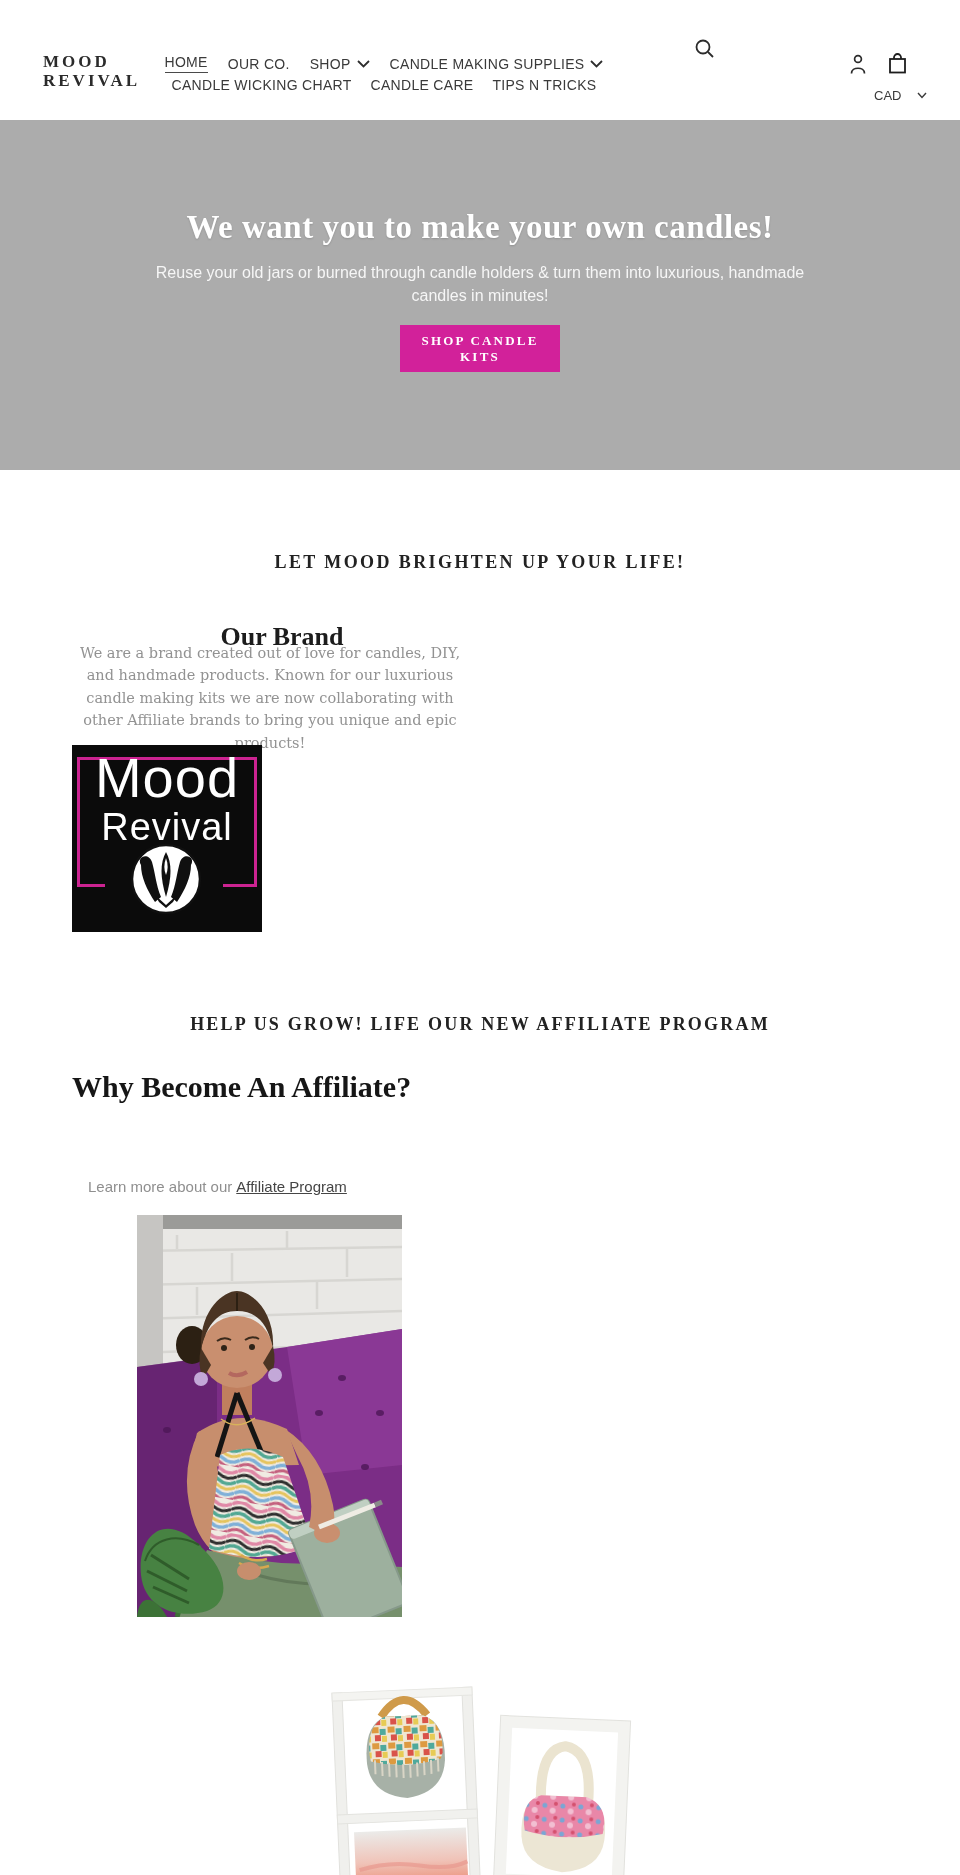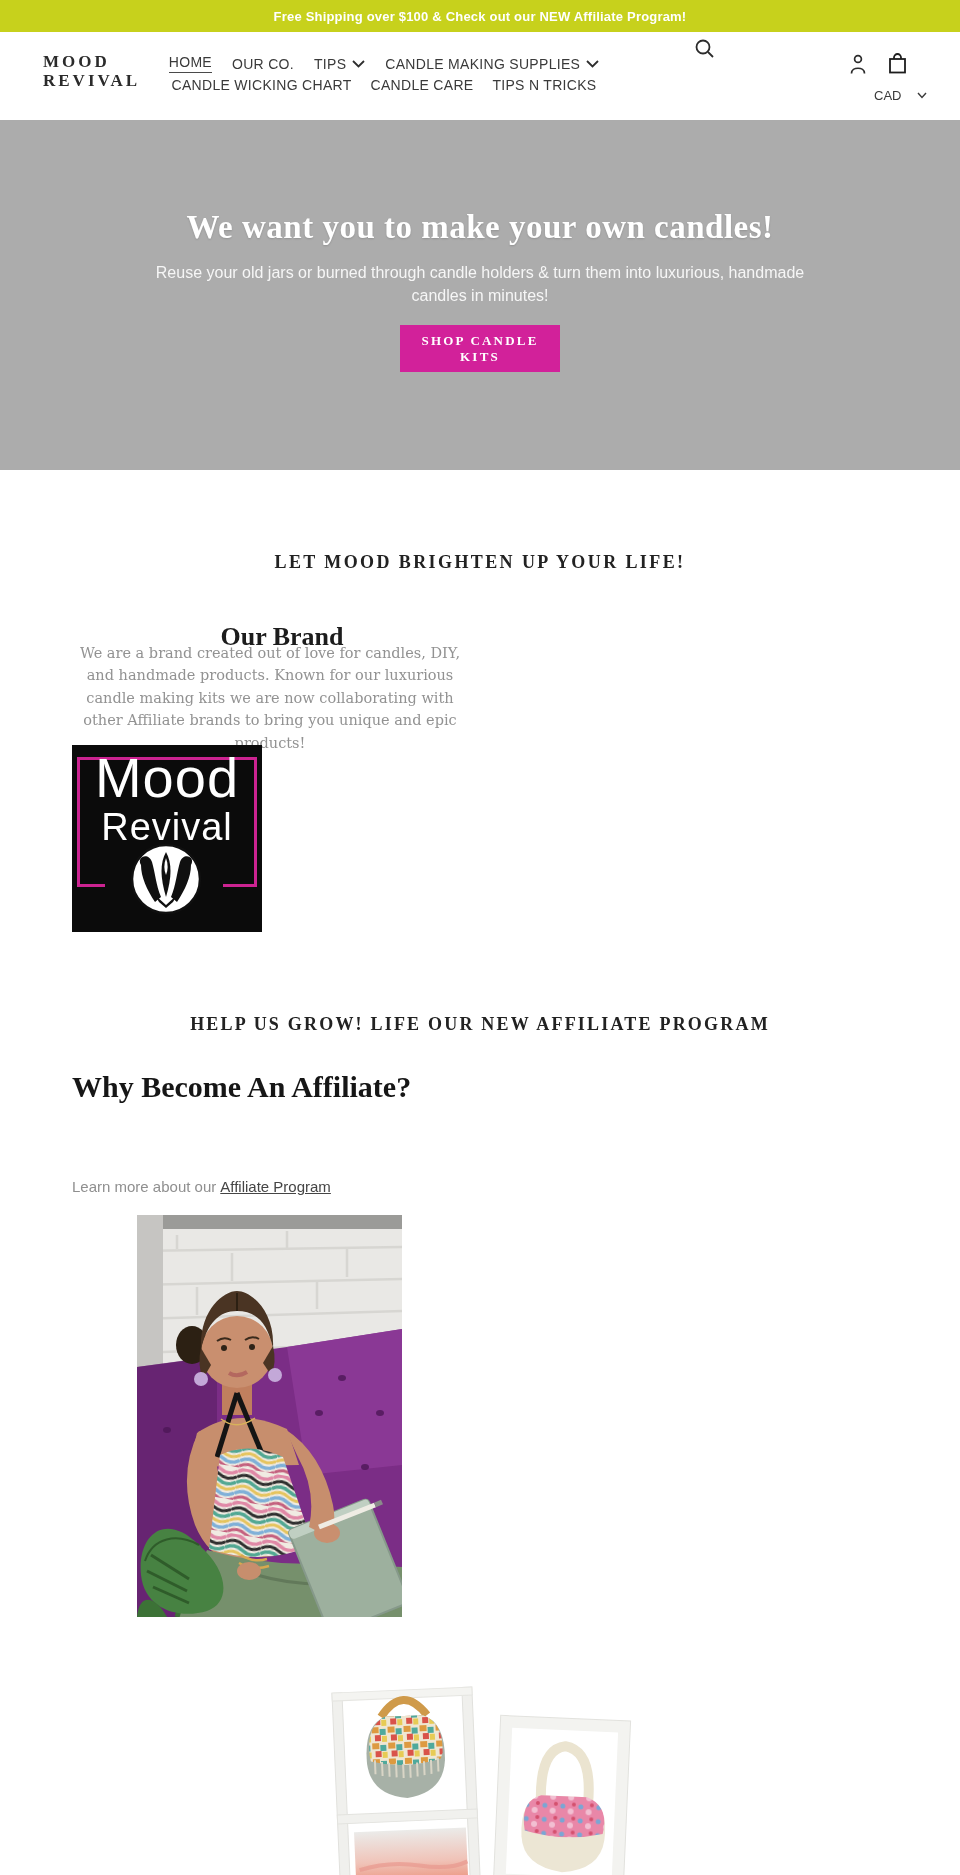--- a/index.html
+++ b/index.html
@@ -61,51 +61,48 @@
     font-family:"Liberation Sans",sans-serif;font-weight:200;font-size:38px;line-height:40px;letter-spacing:1px;}
   .blg-emblem{position:absolute;left:56px;top:96px;}
 
   
   .aff-h{left:0;top:1014px;width:960px;text-align:center;color:#222;
     font-family:"Liberation Serif","DejaVu Serif",serif;font-weight:600;
     font-size:18px;letter-spacing:2.2px;}
   .aff-sub{left:72px;top:1070px;color:#161616;
     font-family:"Liberation Serif","DejaVu Serif",serif;font-weight:bold;font-size:30px;}
   .aff-points{left:72px;top:1109px;color:#8f8f8f;font-size:15px;line-height:19px;}
-  .aff-learn{left:72px;top:1178px;color:#8f8f8f;font-size:15px;}
+  .aff-learn{left:88px;top:1178px;color:#8f8f8f;font-size:15px;}
   .aff-learn a{color:#454545;text-decoration:underline;margin-left:4px;}
 
   .photo1{left:137px;top:1215px;width:265px;height:402px;}
   .photo2{left:325px;top:1662px;width:315px;height:213px;}
   svg{display:block;}
 </style>
 </head>
 <body>
 
 <div id="page">
 
-  <div class="abs announce">
-    <span>Free Shipping over $100 &amp; Check out our NEW Affiliate Program!</span>
-  </div>
 
   <div class="abs header">
     <a class="abs logo" href="#">
       <span>MOOD</span>
       <span>REVIVAL</span>
     </a>
 
     <nav class="abs navrow navrow1">
       <a class="navlink active" href="#">
         <span>HOME</span>
       </a>
       <a class="navlink" href="#">
         <span>OUR CO.</span>
       </a>
       <a class="navlink" href="#">
-        <span>TIPS</span>
+        <span>SHOP</span>
         <svg width="13" height="8" viewBox="0 0 13 8">
             <path d="M1 1 L6.5 6.5 L12 1" fill="none" stroke="#2e2e2e" stroke-width="1.8"></path>
           </svg>
       </a>
       <a class="navlink" href="#">
         <span>CANDLE MAKING SUPPLIES</span>
         <svg width="13" height="8" viewBox="0 0 13 8">
             <path d="M1 1 L6.5 6.5 L12 1" fill="none" stroke="#2e2e2e" stroke-width="1.8"></path>
           </svg>
       </a>

